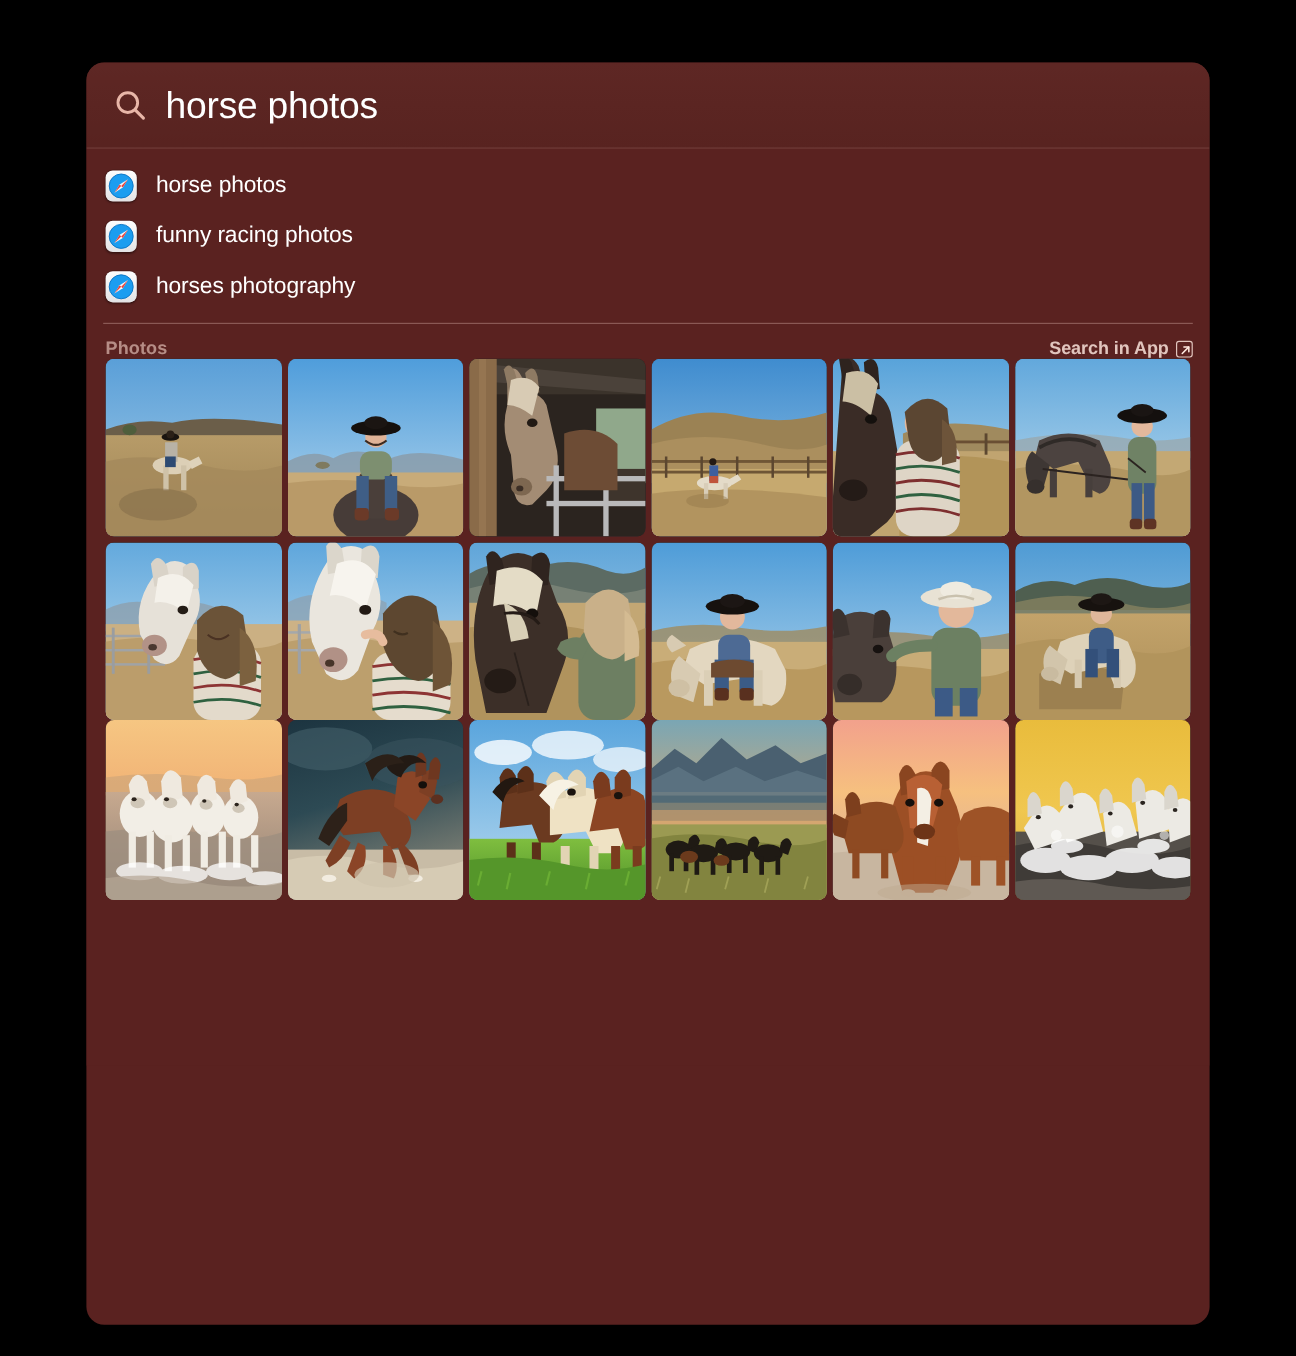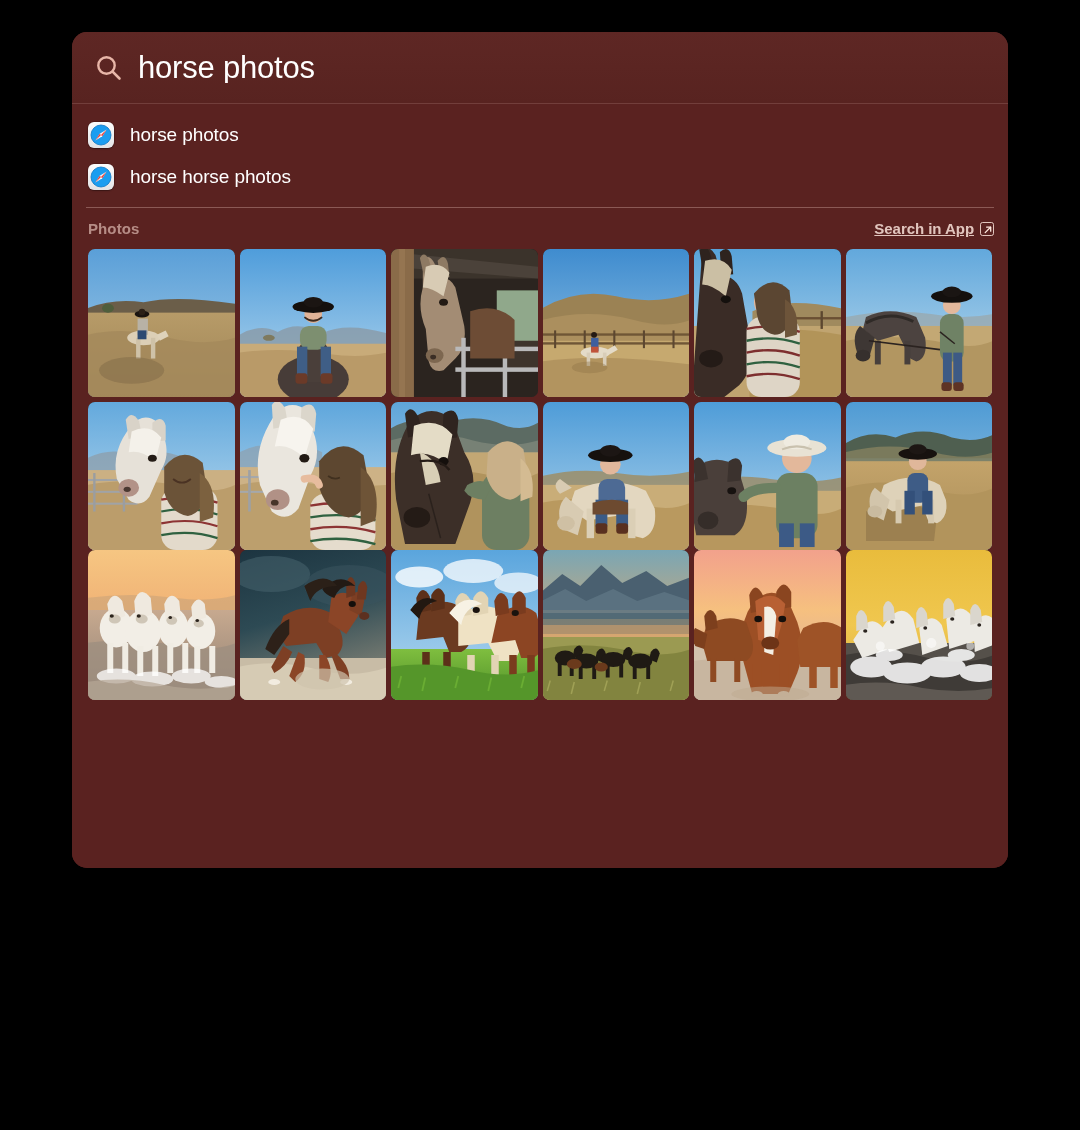--- a/index.html
+++ b/index.html
@@ -11,23 +11,23 @@
     background: #000000;
     overflow: hidden;
     font-family: "Liberation Sans", sans-serif;
     -webkit-font-smoothing: antialiased;
   }
 
   
   .spotlight-panel {
     position: absolute;
     left: 72px;
-    top: 32px;
+    top: 52px;
     width: 936px;
-    height: 836px;
+    height: 1052px;
     border-radius: 15px;
     overflow: hidden;
     background: #5a2220;
     box-shadow: 0 18px 48px rgba(0,0,0,0.65);
   }
 
   
   .search-bar {
     position: relative;
     height: 72px;
@@ -97,40 +97,39 @@
     height: 1px;
     margin: 5px 14px 0 14px;
     background: rgba(255,220,208,0.30);
   }
 
   
   .section-header {
     display: flex;
     align-items: center;
     justify-content: space-between;
-    padding: 12px 14px 12px 16px;
+    padding: 12px 14px 0 16px;
   }
   .section-title {
     font-size: 15px;
     font-weight: 700;
     color: rgba(255,225,214,0.56);
     letter-spacing: 0.1px;
   }
   .search-in-app {
     display: flex;
     align-items: center;
     gap: 6px;
     cursor: default;
   }
   .search-in-app-label {
     font-size: 15px;
     font-weight: 700;
     color: rgba(255,233,224,0.82);
     letter-spacing: -0.05px;
-    text-decoration: underline;
   }
   .ext-link-box {
     width: 14px; height: 14px;
     border: 1.4px solid rgba(255,233,224,0.82);
     border-radius: 2.5px;
     position: relative;
     flex: 0 0 14px;
   }
   .ext-link-box svg { position: absolute; left: 0; top: 0; }
 
@@ -191,23 +190,35 @@
       <div class="suggestion-row">
         <span class="app-icon">
           <svg width="26" height="26" viewBox="0 0 26 26">
             <circle cx="13" cy="13" r="10" fill="#1b9df0"></circle>
             <circle cx="13" cy="13" r="10" fill="none" stroke="#0e76c4" stroke-width="0.8"></circle>
             <polygon points="18.6,7.4 14.3,14.3 7.4,18.6 11.7,11.7" fill="#f4f6f8"></polygon>
             <polygon points="18.6,7.4 14.3,14.3 13,13" fill="#ef4136"></polygon>
             <polygon points="7.4,18.6 11.7,11.7 13,13" fill="#ef4136"></polygon>
           </svg>
         </span>
-        <span class="suggestion-label">horse horse photos</span>
-      </div>
-
+        <span class="suggestion-label">funny racing photos</span>
+      </div>
+
+      <div class="suggestion-row">
+        <span class="app-icon">
+          <svg width="26" height="26" viewBox="0 0 26 26">
+            <circle cx="13" cy="13" r="10" fill="#1b9df0"></circle>
+            <circle cx="13" cy="13" r="10" fill="none" stroke="#0e76c4" stroke-width="0.8"></circle>
+            <polygon points="18.6,7.4 14.3,14.3 7.4,18.6 11.7,11.7" fill="#f4f6f8"></polygon>
+            <polygon points="18.6,7.4 14.3,14.3 13,13" fill="#ef4136"></polygon>
+            <polygon points="7.4,18.6 11.7,11.7 13,13" fill="#ef4136"></polygon>
+          </svg>
+        </span>
+        <span class="suggestion-label">horses photography</span>
+      </div>
 
     </div>
 
     <div class="section-divider"></div>
 
     <div class="section-header">
       <span class="section-title">Photos</span>
       <span class="search-in-app">
         <span class="search-in-app-label">Search in App</span>
         <span class="ext-link-box">

